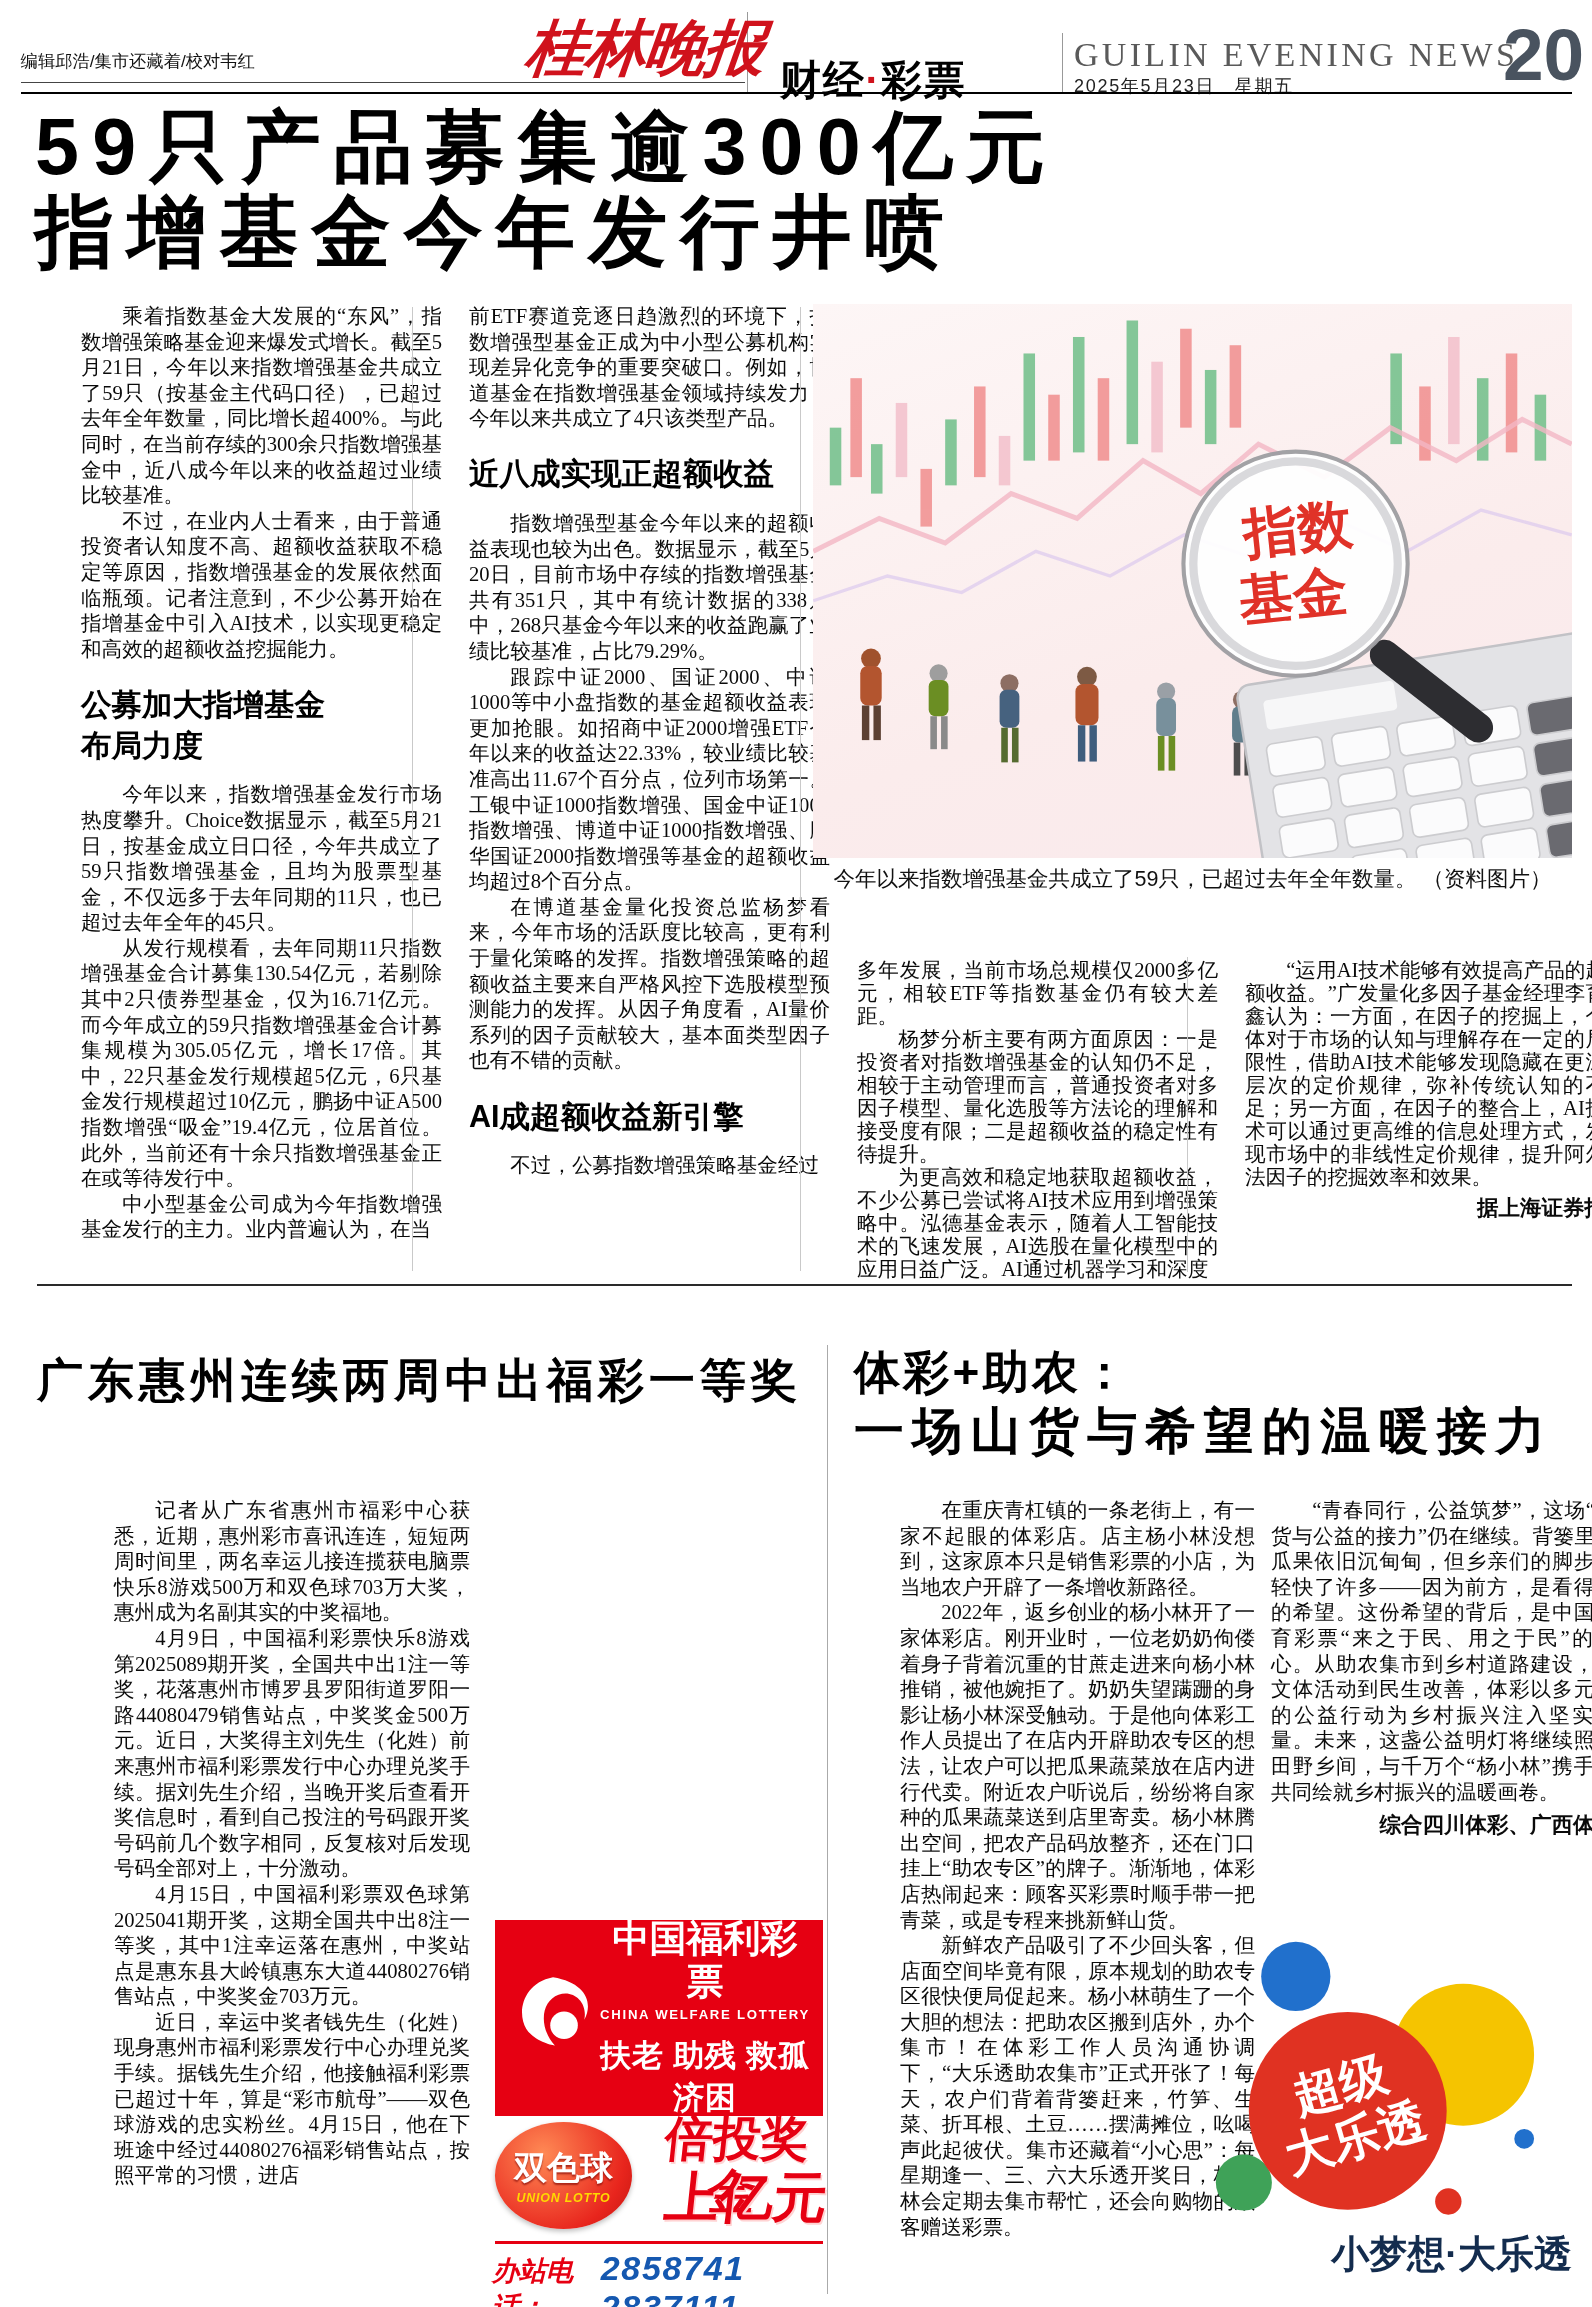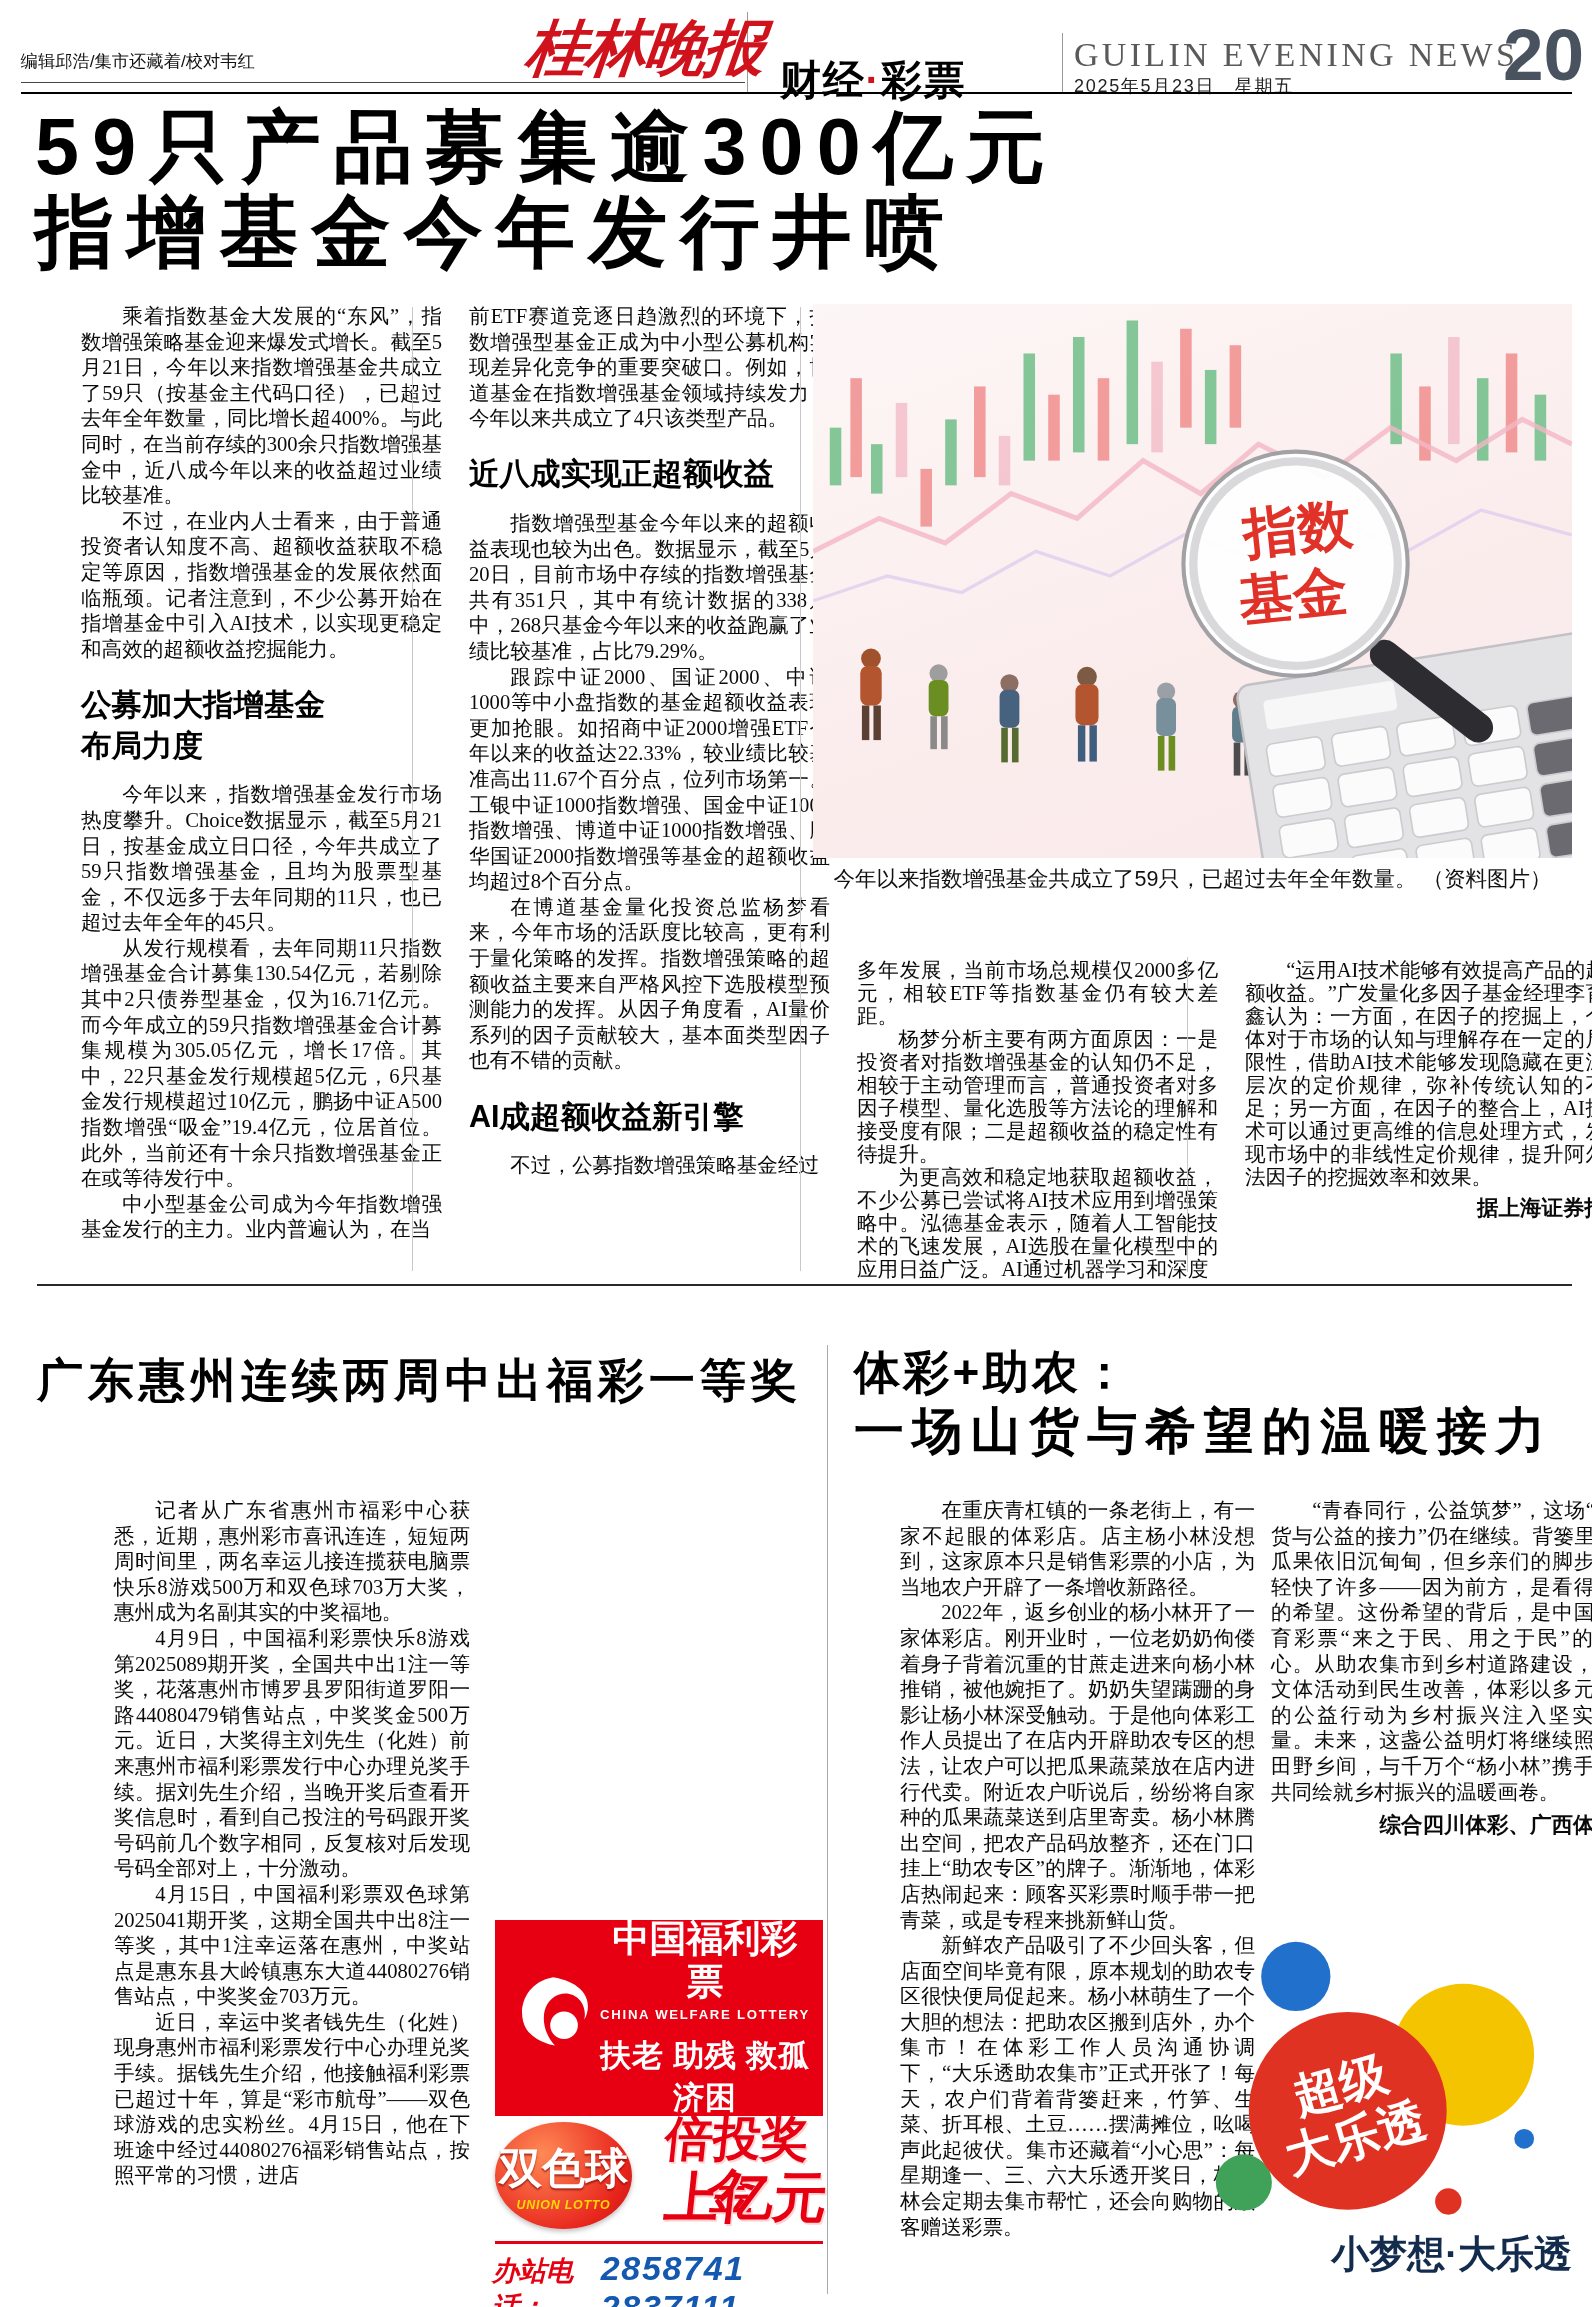--- a/index.html
+++ b/index.html
@@ -66,21 +66,21 @@
       display:flex;align-items:center;padding:0 11.6px;box-sizing:border-box;}
   #cwl-logo{flex:0 0 92px;}
   #cwl-texts{flex:1;text-align:center;}
   .cwl-brand{font-family:"Liberation Sans","DejaVu Sans",sans-serif;font-weight:900;font-size:37px;line-height:43px;}
   .cwl-en{font-family:"Liberation Sans","DejaVu Sans",sans-serif;font-weight:700;font-size:13.2px;letter-spacing:1.7px;margin-top:3.3px;}
   .cwl-slogan{font-family:"Liberation Sans","DejaVu Sans",sans-serif;font-weight:900;font-size:31px;margin-top:13.2px;letter-spacing:0.8px;}
   #ssq-logo{left:495px;top:2122px;width:137px;height:107px;border-radius:50%;
       background:radial-gradient(circle at 35% 30%,#ff8a55,#e8251d 70%,#c01410);
       display:flex;flex-direction:column;align-items:center;justify-content:center;
       box-shadow:0 2.5px 5px rgba(0,0,0,.25);}
-  .ssq-name{font-family:"Liberation Sans","DejaVu Sans",sans-serif;font-weight:900;font-size:43px;color:#fff;text-shadow:0 1.7px 1.7px rgba(120,0,0,.6);}
+  .ssq-name{font-family:"Liberation Sans","DejaVu Sans",sans-serif;font-weight:900;font-size:33px;color:#fff;text-shadow:0 1.7px 1.7px rgba(120,0,0,.6);}
   .ssq-en{font-family:"Liberation Sans","DejaVu Sans",sans-serif;font-weight:800;font-style:italic;font-size:12.4px;color:#ffd900;letter-spacing:0.8px;}
   #bonus1{left:642px;top:2112px;width:185px;text-align:center;color:#e60012;
       font-family:"Liberation Serif","DejaVu Serif",serif;font-weight:900;font-size:48px;line-height:53px;
       transform:skewX(-6deg);text-shadow:1.7px 1.7px 0 #ffd3d3;}
   #bonus2{left:657px;top:2167px;width:170px;text-align:right;color:#e60012;
       font-family:"Liberation Serif","DejaVu Serif",serif;font-weight:900;font-size:54px;line-height:63px;
       transform:skewX(-6deg);text-shadow:1.7px 1.7px 0 #ffd3d3;}
   #cwl-redline{left:495px;top:2241px;width:328px;height:2.5px;background:#e60012;}
   #phone-row{left:492px;top:2249px;width:335px;display:flex;align-items:baseline;justify-content:center;gap:5px;}
   .phone-label{color:#e60012;font-style:italic;font-weight:900;font-size:27px;

